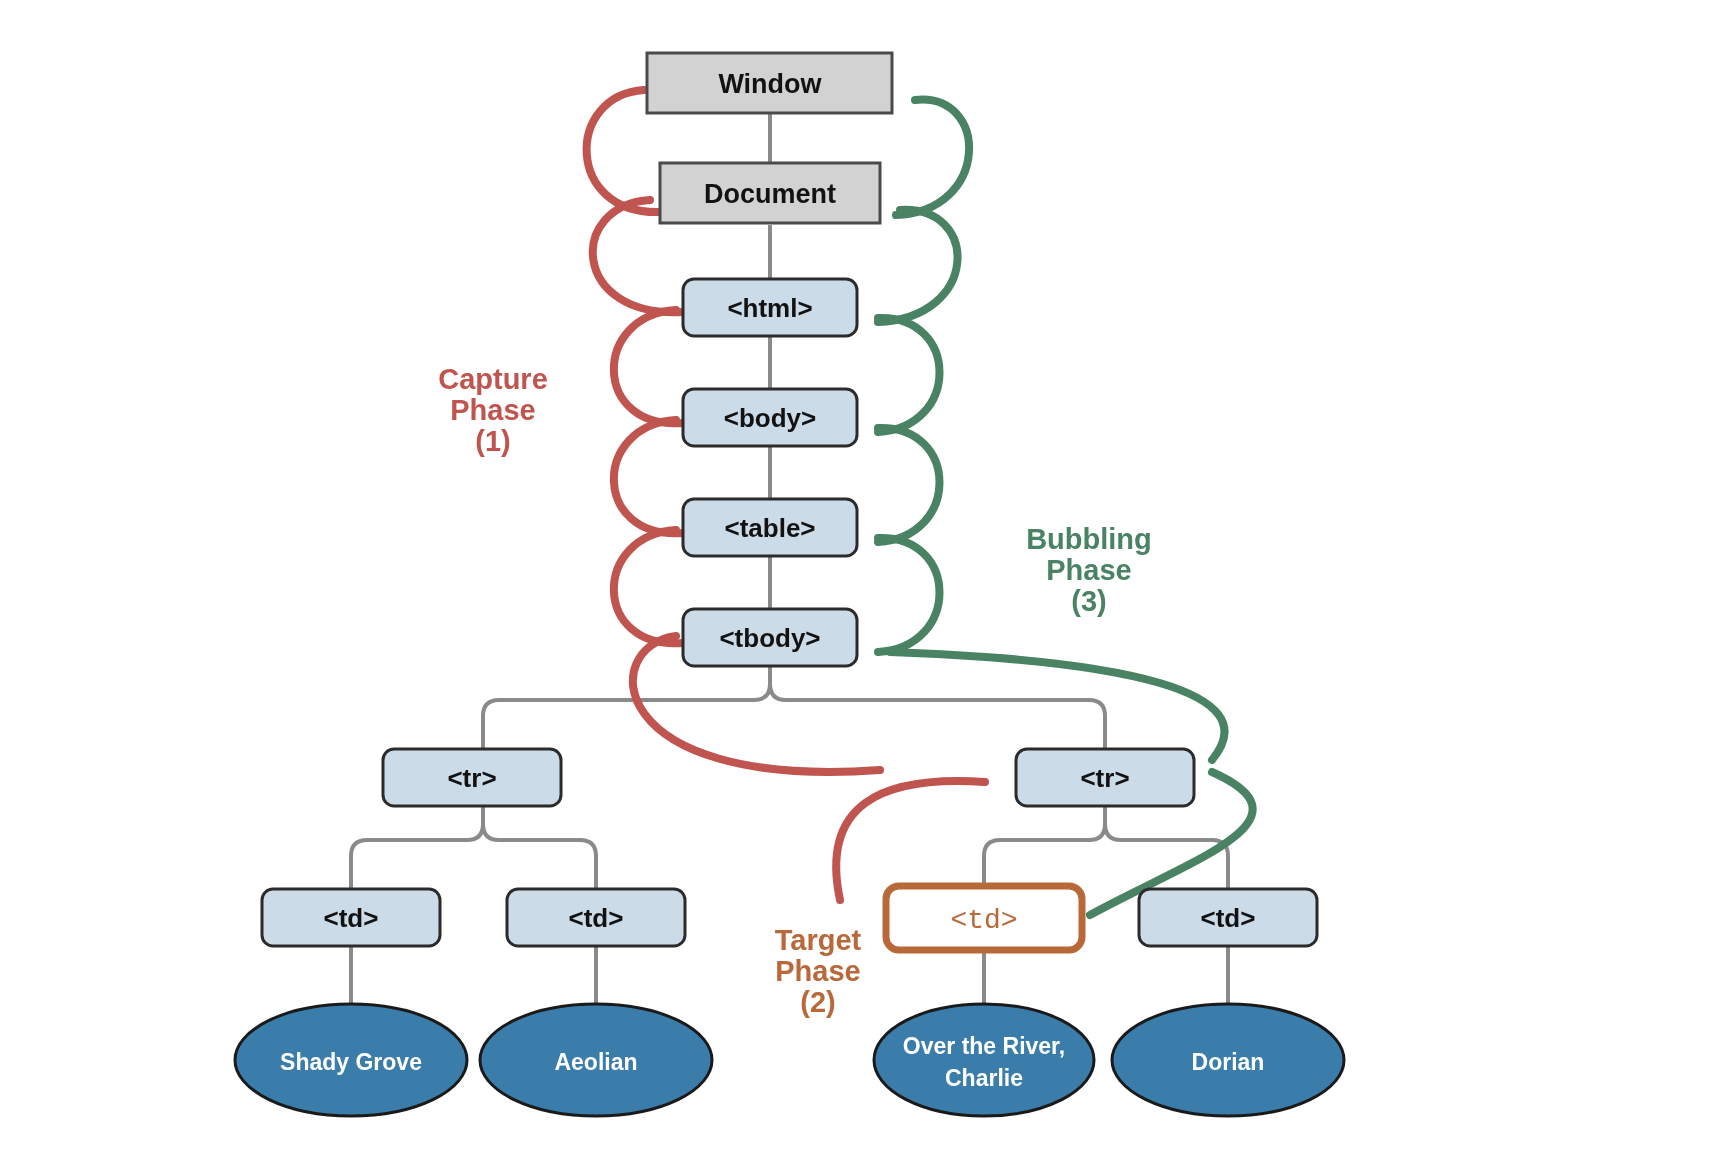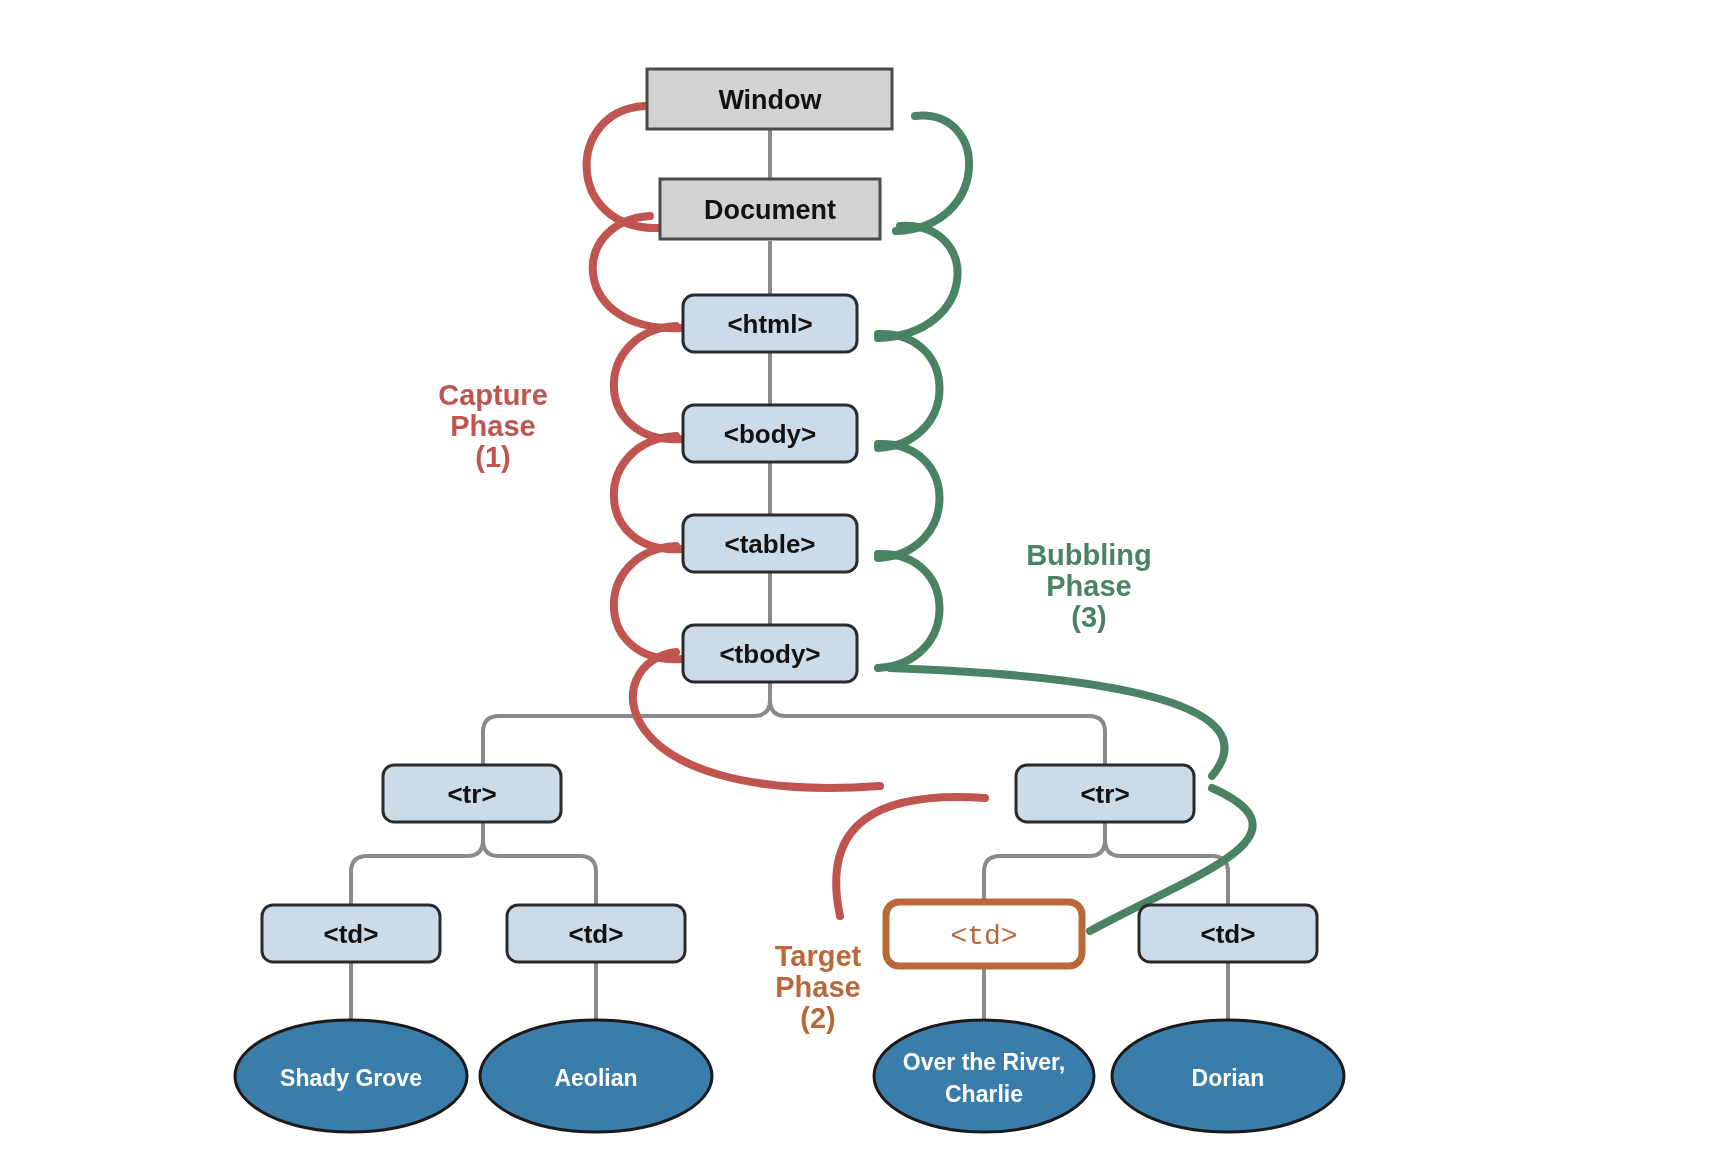--- a/index.html
+++ b/index.html
@@ -11,21 +11,20 @@
     font-family: "Liberation Sans", sans-serif;
     width: 1720px;
     height: 1164px;
     overflow: hidden;
     position: relative;
   }
   #diagram-root {
     position: relative;
     width: 1720px;
     height: 908px;
-    margin-top: 16px;
   }
   svg#diagram-svg {
     position: absolute;
     left: 0;
     top: 0;
     width: 1720px;
     height: 1164px;
   }
   .node-label {
     font-family: "Liberation Sans", sans-serif;

